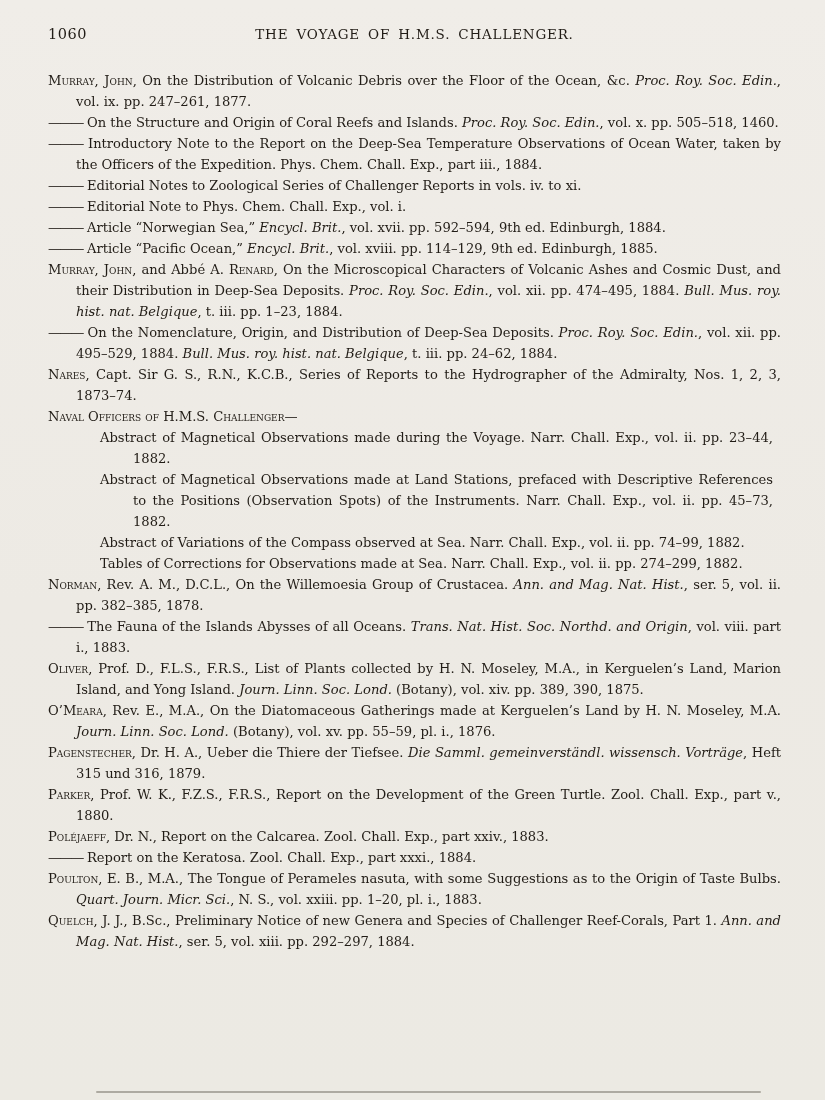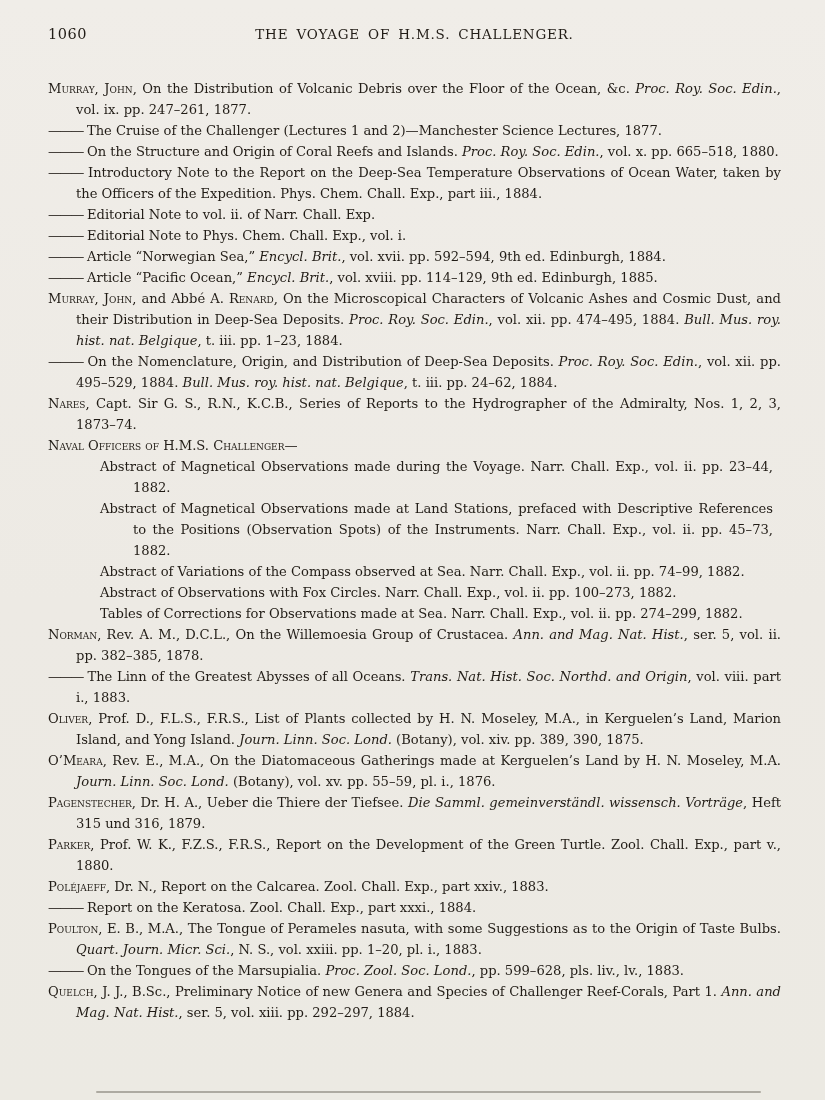--- a/index.html
+++ b/index.html
@@ -15,21 +15,21 @@
     box-sizing: border-box;
     padding: 26px 44px 0 48px;
     background: linear-gradient(180deg, #f0ede8 0%, #edeae4 55%, #eceae3 100%);
     overflow: hidden;
     font-family: "DejaVu Serif", "Liberation Serif", serif;
     color: #211c16;
   }
   .page-header {
     position: relative;
     height: 20px;
-    margin-bottom: 32px;
+    margin-bottom: 24px;
   }
   .page-number {
     position: absolute;
     left: 0;
     top: 0;
     font-size: 14.5px;
     letter-spacing: 0.5px;
   }
   .running-title {
     display: block;
@@ -72,42 +72,39 @@
 </head>
 <body>
 
 <div class="page">
   <div class="page-header">
     <span class="page-number">1060</span>
     <span class="running-title">THE VOYAGE OF H.M.S. CHALLENGER.</span>
   </div>
   <div class="entries">
       <p class="entry"><span class="seg sc">Murray, John</span><span class="seg n">, On the Distribution of Volcanic Debris over the Floor of the Ocean, &amp;c. </span><span class="seg i">Proc. Roy. Soc. Edin.</span><span class="seg n">, vol. ix. pp. 247–261, 1877.</span></p>
-      <p class="entry"><span class="seg dash">———</span><span class="seg n"> The Cruise of the Challenger (Lectures 1 and 2)—Manchester Science Lectures, 1877.</span></p>
-      <p class="entry"><span class="seg dash">———</span><span class="seg n"> On the Structure and Origin of Coral Reefs and Islands. </span><span class="seg i">Proc. Roy. Soc. Edin.</span><span class="seg n">, vol. x. pp. 665–518, 1880.</span></p>
+      <p class="entry"><span class="seg dash">———</span><span class="seg n"> On the Structure and Origin of Coral Reefs and Islands. </span><span class="seg i">Proc. Roy. Soc. Edin.</span><span class="seg n">, vol. x. pp. 505–518, 1460.</span></p>
       <p class="entry"><span class="seg dash">———</span><span class="seg n"> Introductory Note to the Report on the Deep-Sea Temperature Observations of Ocean Water, taken by the Officers of the Expedition. Phys. Chem. Chall. Exp., part iii., 1884.</span></p>
-      <p class="entry"><span class="seg dash">———</span><span class="seg n"> Editorial Note to vol. ii. of Narr. Chall. Exp.</span></p>
+      <p class="entry"><span class="seg dash">———</span><span class="seg n"> Editorial Notes to Zoological Series of Challenger Reports in vols. iv. to xi.</span></p>
       <p class="entry"><span class="seg dash">———</span><span class="seg n"> Editorial Note to Phys. Chem. Chall. Exp., vol. i.</span></p>
       <p class="entry"><span class="seg dash">———</span><span class="seg n"> Article “Norwegian Sea,” </span><span class="seg i">Encycl. Brit.</span><span class="seg n">, vol. xvii. pp. 592–594, 9th ed. Edinburgh, 1884.</span></p>
       <p class="entry"><span class="seg dash">———</span><span class="seg n"> Article “Pacific Ocean,” </span><span class="seg i">Encycl. Brit.</span><span class="seg n">, vol. xviii. pp. 114–129, 9th ed. Edinburgh, 1885.</span></p>
       <p class="entry"><span class="seg sc">Murray, John</span><span class="seg n">, and Abbé A. </span><span class="seg sc">Renard</span><span class="seg n">, On the Microscopical Characters of Volcanic Ashes and Cosmic Dust, and their Distribution in Deep-Sea Deposits. </span><span class="seg i">Proc. Roy. Soc. Edin.</span><span class="seg n">, vol. xii. pp. 474–495, 1884. </span><span class="seg i">Bull. Mus. roy. hist. nat. Belgique</span><span class="seg n">, t. iii. pp. 1–23, 1884.</span></p>
       <p class="entry"><span class="seg dash">———</span><span class="seg n"> On the Nomenclature, Origin, and Distribution of Deep-Sea Deposits. </span><span class="seg i">Proc. Roy. Soc. Edin.</span><span class="seg n">, vol. xii. pp. 495–529, 1884. </span><span class="seg i">Bull. Mus. roy. hist. nat. Belgique</span><span class="seg n">, t. iii. pp. 24–62, 1884.</span></p>
       <p class="entry"><span class="seg sc">Nares</span><span class="seg n">, Capt. Sir G. S., R.N., K.C.B., Series of Reports to the Hydrographer of the Admiralty, Nos. 1, 2, 3, 1873–74.</span></p>
       <p class="entry"><span class="seg sc">Naval Officers of H.M.S. Challenger</span><span class="seg n">—</span></p>
       <p class="entry sub"><span class="seg n">Abstract of Magnetical Observations made during the Voyage. Narr. Chall. Exp., vol. ii. pp. 23–44, 1882.</span></p>
       <p class="entry sub"><span class="seg n">Abstract of Magnetical Observations made at Land Stations, prefaced with Descriptive References to the Positions (Observation Spots) of the Instruments. Narr. Chall. Exp., vol. ii. pp. 45–73, 1882.</span></p>
       <p class="entry sub"><span class="seg n">Abstract of Variations of the Compass observed at Sea. Narr. Chall. Exp., vol. ii. pp. 74–99, 1882.</span></p>
-      <p class="entry sub"><span class="seg n">Abstract of Observations with Fox Circles. Narr. Chall. Exp., vol. ii. pp. 100–273, 1882.</span></p>
       <p class="entry sub"><span class="seg n">Tables of Corrections for Observations made at Sea. Narr. Chall. Exp., vol. ii. pp. 274–299, 1882.</span></p>
       <p class="entry"><span class="seg sc">Norman</span><span class="seg n">, Rev. A. M., D.C.L., On the Willemoesia Group of Crustacea. </span><span class="seg i">Ann. and Mag. Nat. Hist.</span><span class="seg n">, ser. 5, vol. ii. pp. 382–385, 1878.</span></p>
-      <p class="entry"><span class="seg dash">———</span><span class="seg n"> The Linn of the Greatest Abysses of all Oceans. </span><span class="seg i">Trans. Nat. Hist. Soc. Northd. and Origin</span><span class="seg n">, vol. viii. part i., 1883.</span></p>
+      <p class="entry"><span class="seg dash">———</span><span class="seg n"> The Fauna of the Islands Abysses of all Oceans. </span><span class="seg i">Trans. Nat. Hist. Soc. Northd. and Origin</span><span class="seg n">, vol. viii. part i., 1883.</span></p>
       <p class="entry"><span class="seg sc">Oliver</span><span class="seg n">, Prof. D., F.L.S., F.R.S., List of Plants collected by H. N. Moseley, M.A., in Kerguelen’s Land, Marion Island, and Yong Island. </span><span class="seg i">Journ. Linn. Soc. Lond.</span><span class="seg n"> (Botany), vol. xiv. pp. 389, 390, 1875.</span></p>
       <p class="entry"><span class="seg sc">O’Meara</span><span class="seg n">, Rev. E., M.A., On the Diatomaceous Gatherings made at Kerguelen’s Land by H. N. Moseley, M.A. </span><span class="seg i">Journ. Linn. Soc. Lond.</span><span class="seg n"> (Botany), vol. xv. pp. 55–59, pl. i., 1876.</span></p>
       <p class="entry"><span class="seg sc">Pagenstecher</span><span class="seg n">, Dr. H. A., Ueber die Thiere der Tiefsee. </span><span class="seg i">Die Samml. gemeinverständl. wissensch. Vorträge</span><span class="seg n">, Heft 315 und 316, 1879.</span></p>
       <p class="entry"><span class="seg sc">Parker</span><span class="seg n">, Prof. W. K., F.Z.S., F.R.S., Report on the Development of the Green Turtle. Zool. Chall. Exp., part v., 1880.</span></p>
       <p class="entry"><span class="seg sc">Poléjaeff</span><span class="seg n">, Dr. N., Report on the Calcarea. Zool. Chall. Exp., part xxiv., 1883.</span></p>
       <p class="entry"><span class="seg dash">———</span><span class="seg n"> Report on the Keratosa. Zool. Chall. Exp., part xxxi., 1884.</span></p>
       <p class="entry"><span class="seg sc">Poulton</span><span class="seg n">, E. B., M.A., The Tongue of Perameles nasuta, with some Suggestions as to the Origin of Taste Bulbs. </span><span class="seg i">Quart. Journ. Micr. Sci.</span><span class="seg n">, N. S., vol. xxiii. pp. 1–20, pl. i., 1883.</span></p>
-      <p class="entry"><span class="seg dash">———</span><span class="seg n"> On the Tongues of the Marsupialia. </span><span class="seg i">Proc. Zool. Soc. Lond.</span><span class="seg n">, pp. 599–628, pls. liv., lv., 1883.</span></p>
       <p class="entry"><span class="seg sc">Quelch</span><span class="seg n">, J. J., B.Sc., Preliminary Notice of new Genera and Species of Challenger Reef-Corals, Part 1. </span><span class="seg i">Ann. and Mag. Nat. Hist.</span><span class="seg n">, ser. 5, vol. xiii. pp. 292–297, 1884.</span></p>
     </div>
   <div class="scan-line"></div>
 </div>
 
 </body></html>

